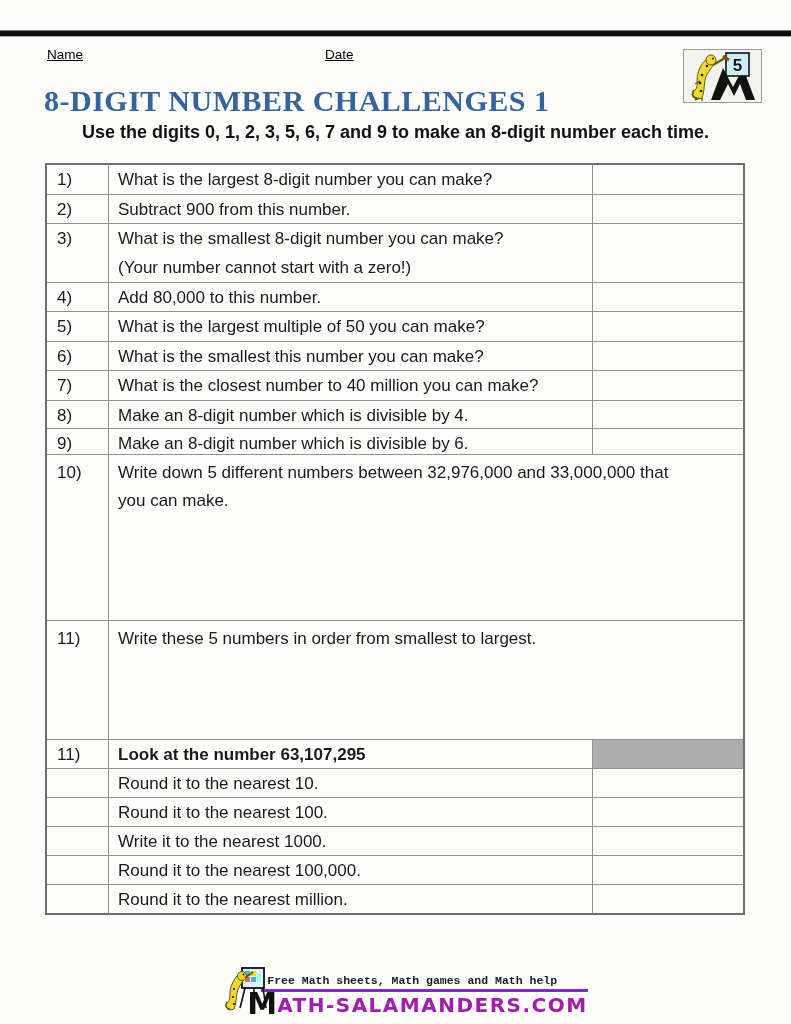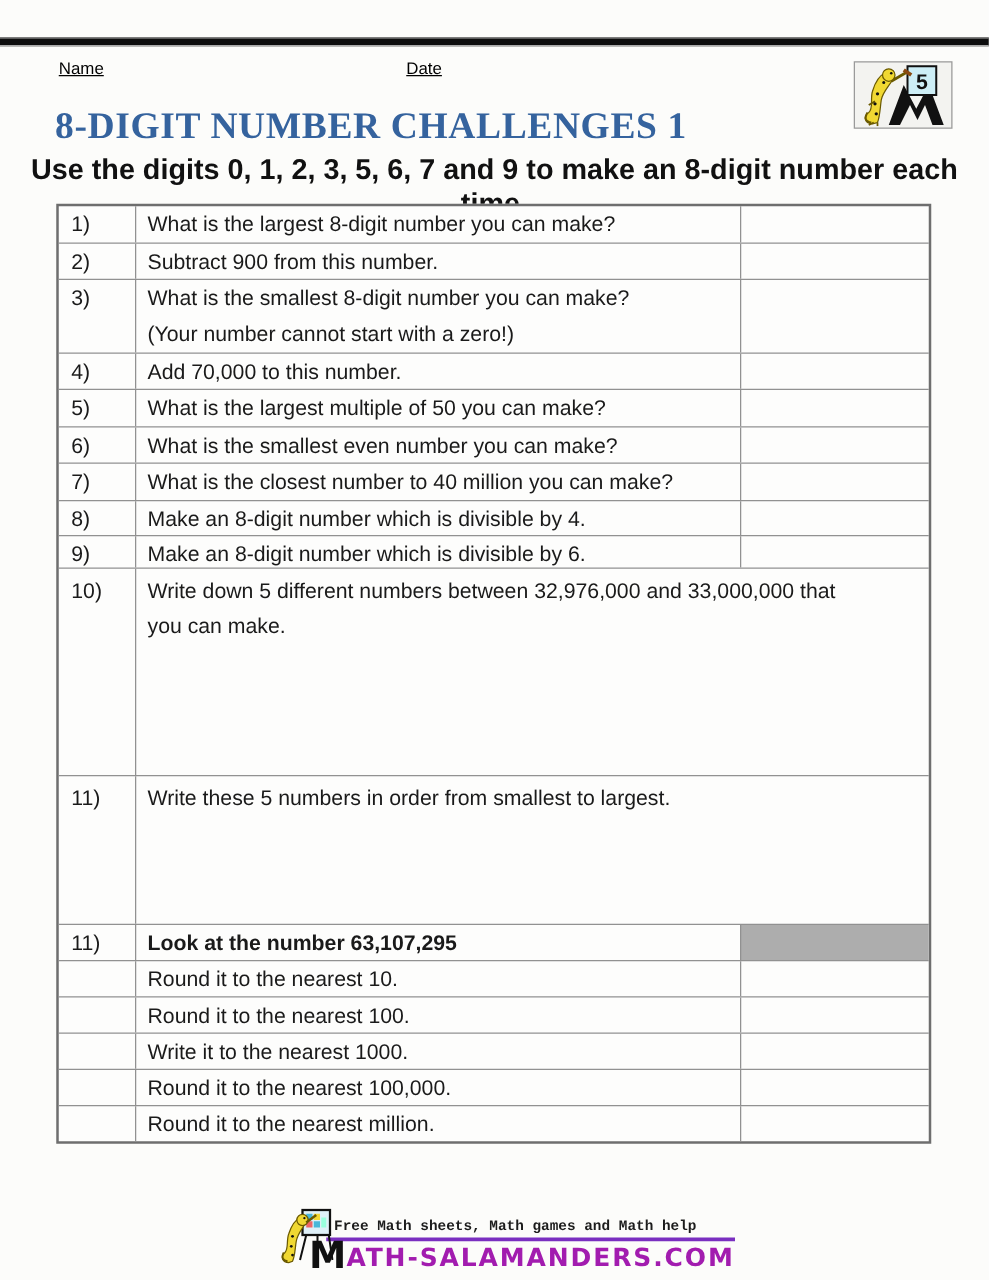--- a/index.html
+++ b/index.html
@@ -28,21 +28,21 @@
 
   .title {
     position:absolute; left:44px; top:84px;
     font-family:"Liberation Serif", serif;
     font-size:30px; font-weight:600; letter-spacing:0.5px;
     color:var(--title-blue,#35639e);
     white-space:nowrap;
   }
   .instruction {
     position:absolute; left:0; top:122px; width:791px;
-    text-align:center; font-weight:bold; font-size:23px; color:#111;
+    text-align:center; font-weight:bold; font-size:18px; color:#111;
   }
 
   .wtable {
     position:absolute; left:45px; top:163px; width:700px;
     border:2px solid #6e6e6e; background:#fdfdfc;
   }
   .trow { display:flex; border-top:1px solid #919191; }
   .trow:first-child { border-top:none; }
   .cell { font-size:17px; line-height:23px; }
   .cnum {
@@ -133,33 +133,33 @@
     <div class="cell cnum">3)</div>
     <div class="cell cq">
       <div style="margin-bottom:6px">What is the smallest 8-digit number you can make?</div>
       <div>(Your number cannot start with a zero!)</div>
     </div>
     <div class="cell ca"></div>
   </div>
 
   <div class="trow" style="height:29px">
     <div class="cell cnum">4)</div>
-    <div class="cell cq">Add 70,000 to this number.</div>
+    <div class="cell cq">Add 80,000 to this number.</div>
     <div class="cell ca"></div>
   </div>
 
   <div class="trow" style="height:30px">
     <div class="cell cnum">5)</div>
     <div class="cell cq">What is the largest multiple of 50 you can make?</div>
     <div class="cell ca"></div>
   </div>
 
   <div class="trow" style="height:29px">
     <div class="cell cnum">6)</div>
-    <div class="cell cq">What is the smallest even number you can make?</div>
+    <div class="cell cq">What is the smallest this number you can make?</div>
     <div class="cell ca"></div>
   </div>
 
   <div class="trow" style="height:30px">
     <div class="cell cnum">7)</div>
     <div class="cell cq">What is the closest number to 40 million you can make?</div>
     <div class="cell ca"></div>
   </div>
 
   <div class="trow" style="height:28px">

